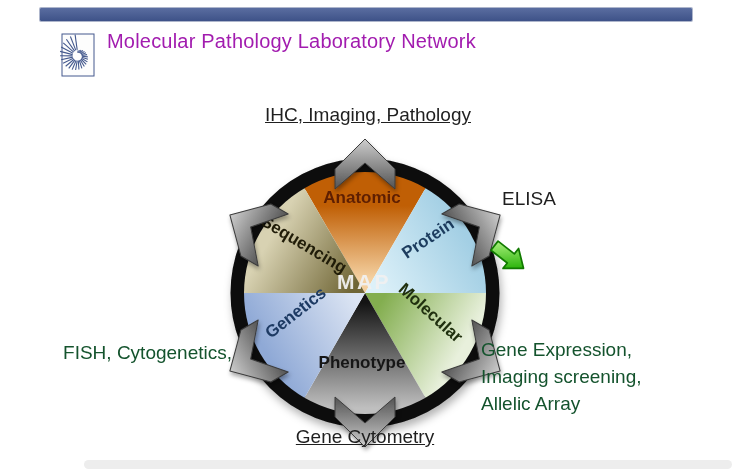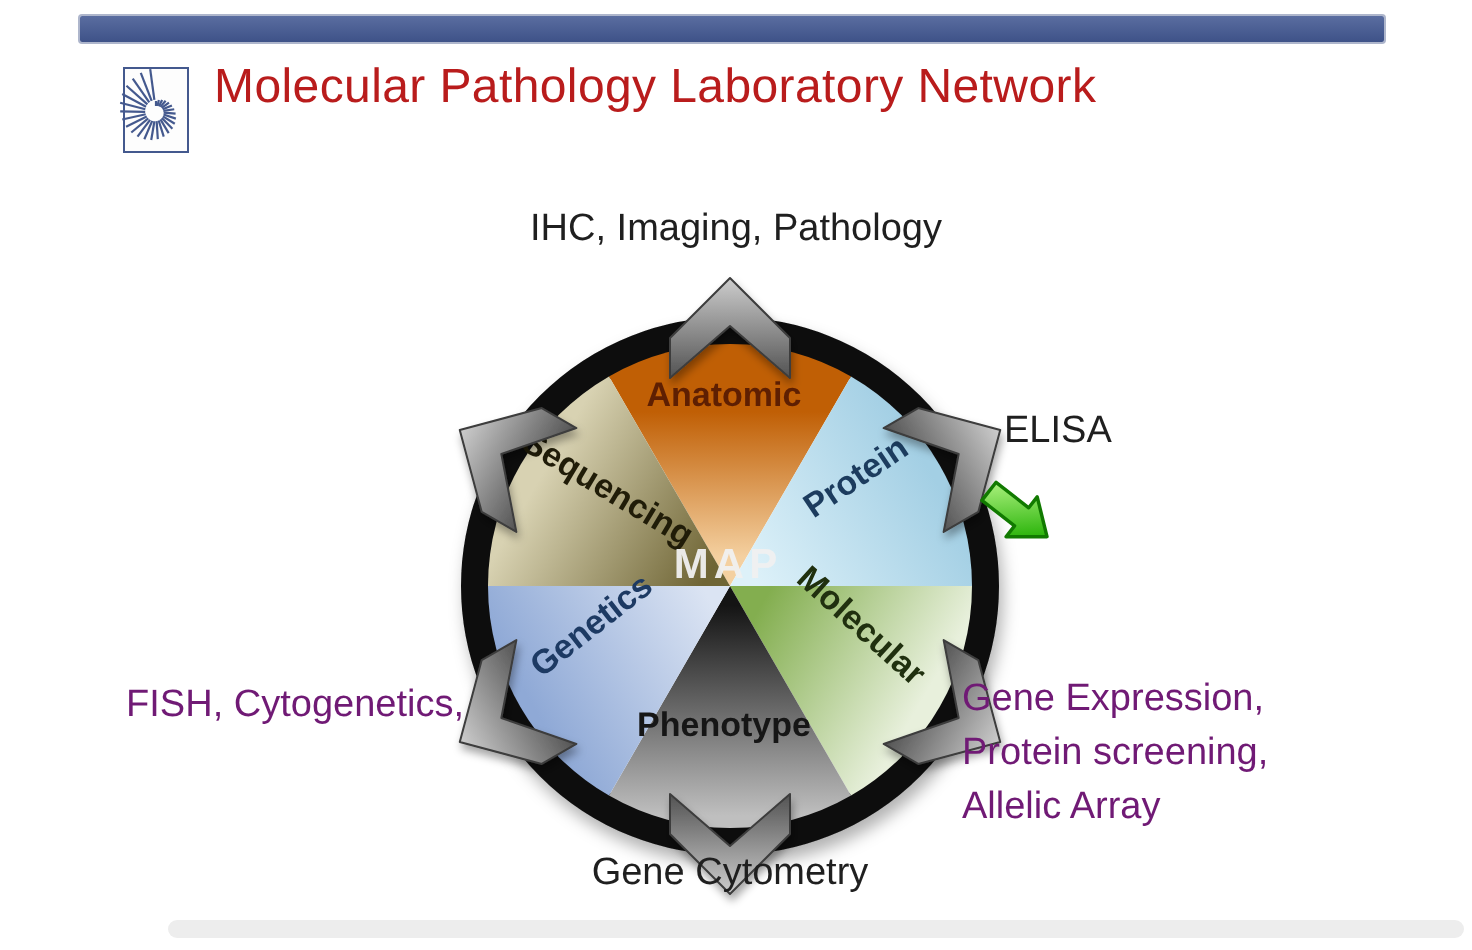--- a/index.html
+++ b/index.html
@@ -5,29 +5,29 @@
   html,body{margin:0;padding:0;}
   body{width:736px;height:475px;background:#ffffff;overflow:hidden;
        font-family:"Liberation Sans",sans-serif;position:relative;}
   .stage{position:absolute;inset:0;}
   .topbar{position:absolute;left:40px;top:8px;width:652px;height:13px;
           background:linear-gradient(#5a6da0,#3e5288);border-radius:1px;
           box-shadow:0 0 0 1px #aeb6cc;}
   .logo-svg{position:absolute;left:56px;top:22px;}
   .logo-box{fill:#fdfdfd;stroke:#44598e;stroke-width:1;}
   [data-name="logo-burst"] line{stroke:#44598e;stroke-width:1.1;stroke-linecap:butt;}
-  .title{position:absolute;left:107px;top:30px;font-size:24px;color:#b91c1c;
+  .title{position:absolute;left:107px;top:30px;font-size:20px;color:#a21caf;
          letter-spacing:0.2px;white-space:nowrap;}
   .wheel-svg{position:absolute;left:0;top:0;}
   .seg-label{font-weight:bold;font-size:17px;text-anchor:middle;}
   .center-label{font-weight:bold;font-size:21px;letter-spacing:2.5px;
                 text-anchor:middle;fill:#f1f1f1;opacity:0.95;}
   .lbl{position:absolute;font-size:19px;color:#1f1f1f;white-space:nowrap;}
-  .lbl-block{position:absolute;font-size:19px;color:#701a75;line-height:27px;}
-  .lbl-center{transform:translateX(-50%);}
+  .lbl-block{position:absolute;font-size:19px;color:#14532d;line-height:27px;}
+  .lbl-center{transform:translateX(-50%);text-decoration:underline;}
   .strip{position:absolute;left:84px;top:460px;width:648px;height:9px;
          background:#ededed;border-radius:6px;}
 </style>
 </head>
 <body>
 
 <div class="stage" data-name="slide">
 
   <div class="topbar" data-name="header-bar"></div>
 
@@ -140,25 +140,25 @@
       <use href="#chev" transform="translate(252.4,358) rotate(240)" data-name="wheel-arrow-lower-left-icon"></use>
       <use href="#chev" transform="translate(252.4,228) rotate(300)" data-name="wheel-arrow-upper-left-icon"></use>
     </g>
 
     <path transform="translate(509,257) rotate(38) scale(1.15)" d="M-16,-5 L2,-5 L2,-11 L16,0 L2,11 L2,5 L-16,5 Z" fill="url(#greenGrad)" stroke="#117a00" stroke-width="1.5" stroke-linejoin="round" data-name="green-arrow-icon"></path>
   </svg>
 
   <div class="lbl lbl-center" style="left:368px;top:104px;" data-name="label-ihc-imaging-pathology">IHC, Imaging, Pathology</div>
 
 
-  <div class="lbl" style="left:502px;top:205px;" data-name="label-elisa">ELISA</div>
+  <div class="lbl" style="left:502px;top:188px;" data-name="label-elisa">ELISA</div>
 
   <div class="lbl-block" style="left:481px;top:336px;width:178px;text-align:left;" data-name="label-gene-expression-block">
     <div data-name="label-gene-expression">Gene Expression,</div>
-    <div data-name="label-variant-screening">Protein screening,</div>
+    <div data-name="label-variant-screening">Imaging screening,</div>
     <div data-name="label-allelic-load">Allelic Array</div>
   </div>
 
   <div class="lbl-block" style="left:38px;top:339px;width:194px;text-align:right;" data-name="label-fish-cytogenetics-block">
     <div data-name="label-fish-cytogenetics">FISH, Cytogenetics,</div>
   </div>
 
   <div class="lbl lbl-center" style="left:365px;top:426px;" data-name="label-flow-cytometry">Gene Cytometry</div>
 
   <div class="strip" data-name="bottom-strip"></div>

